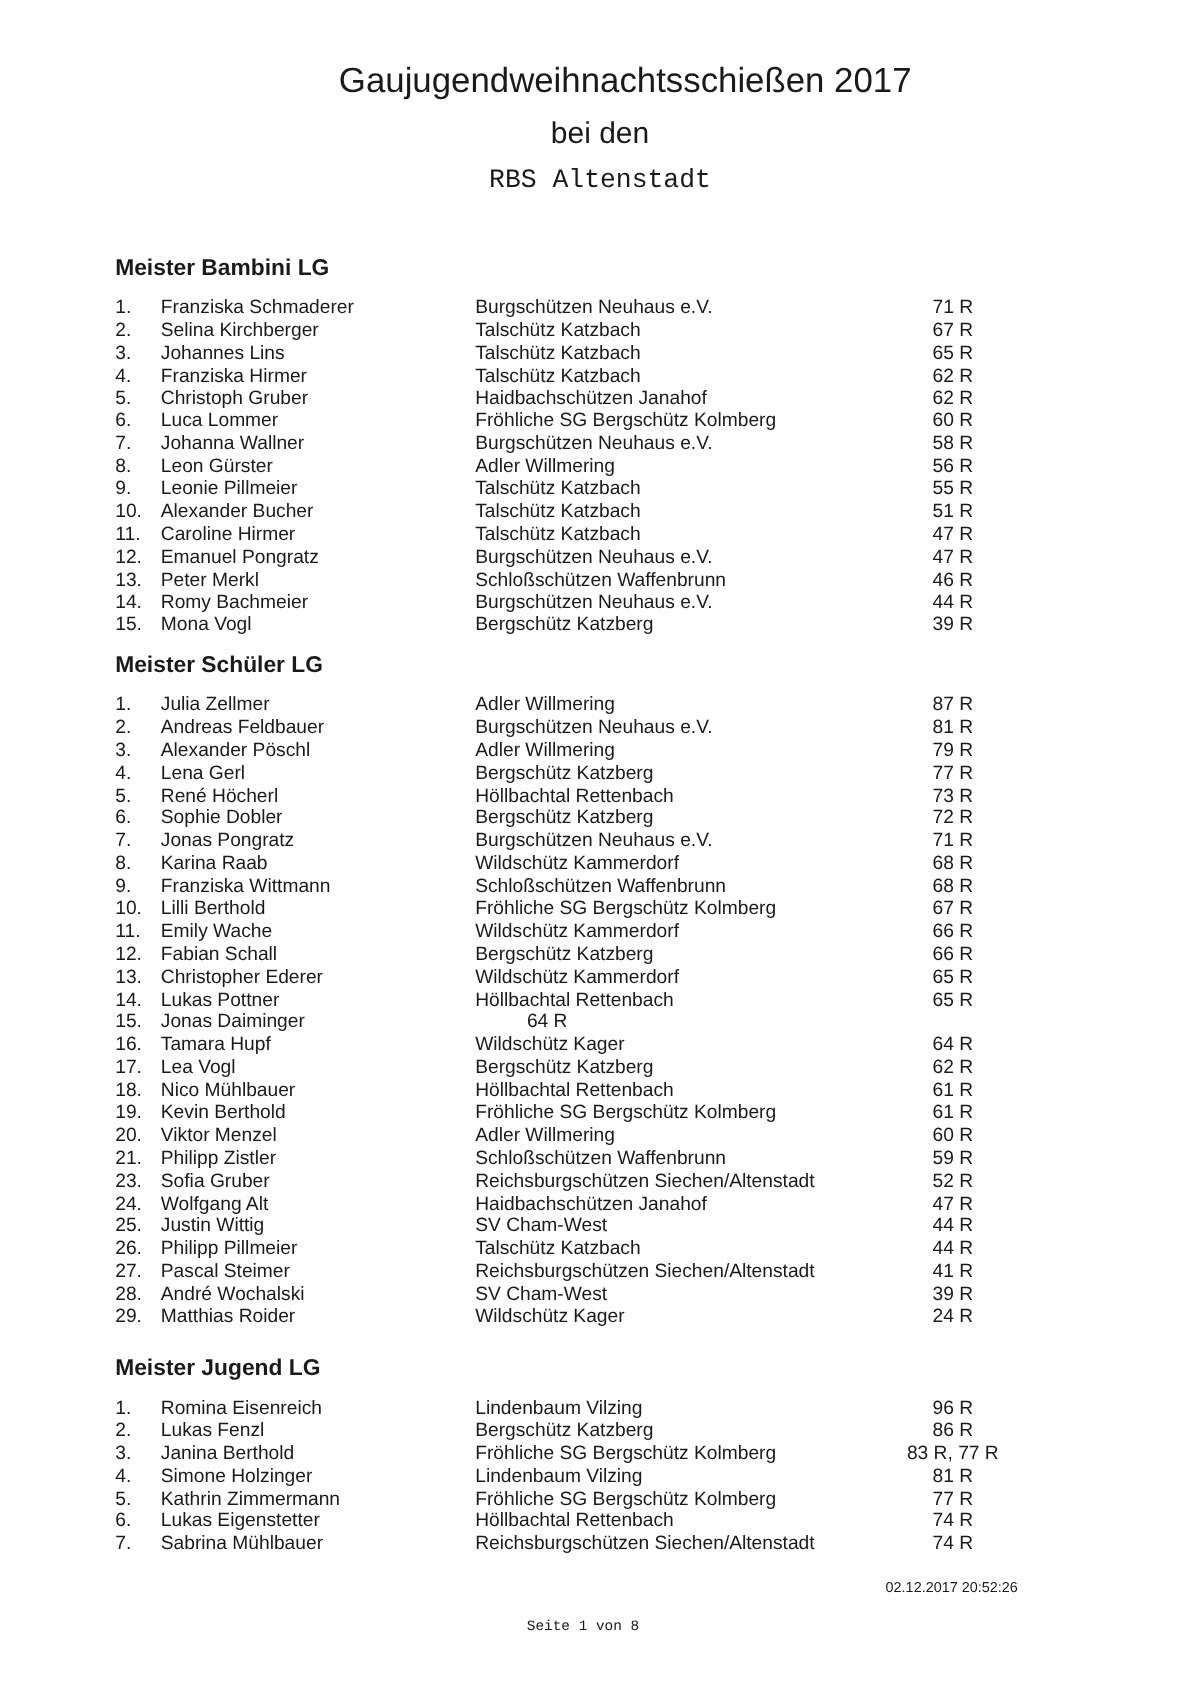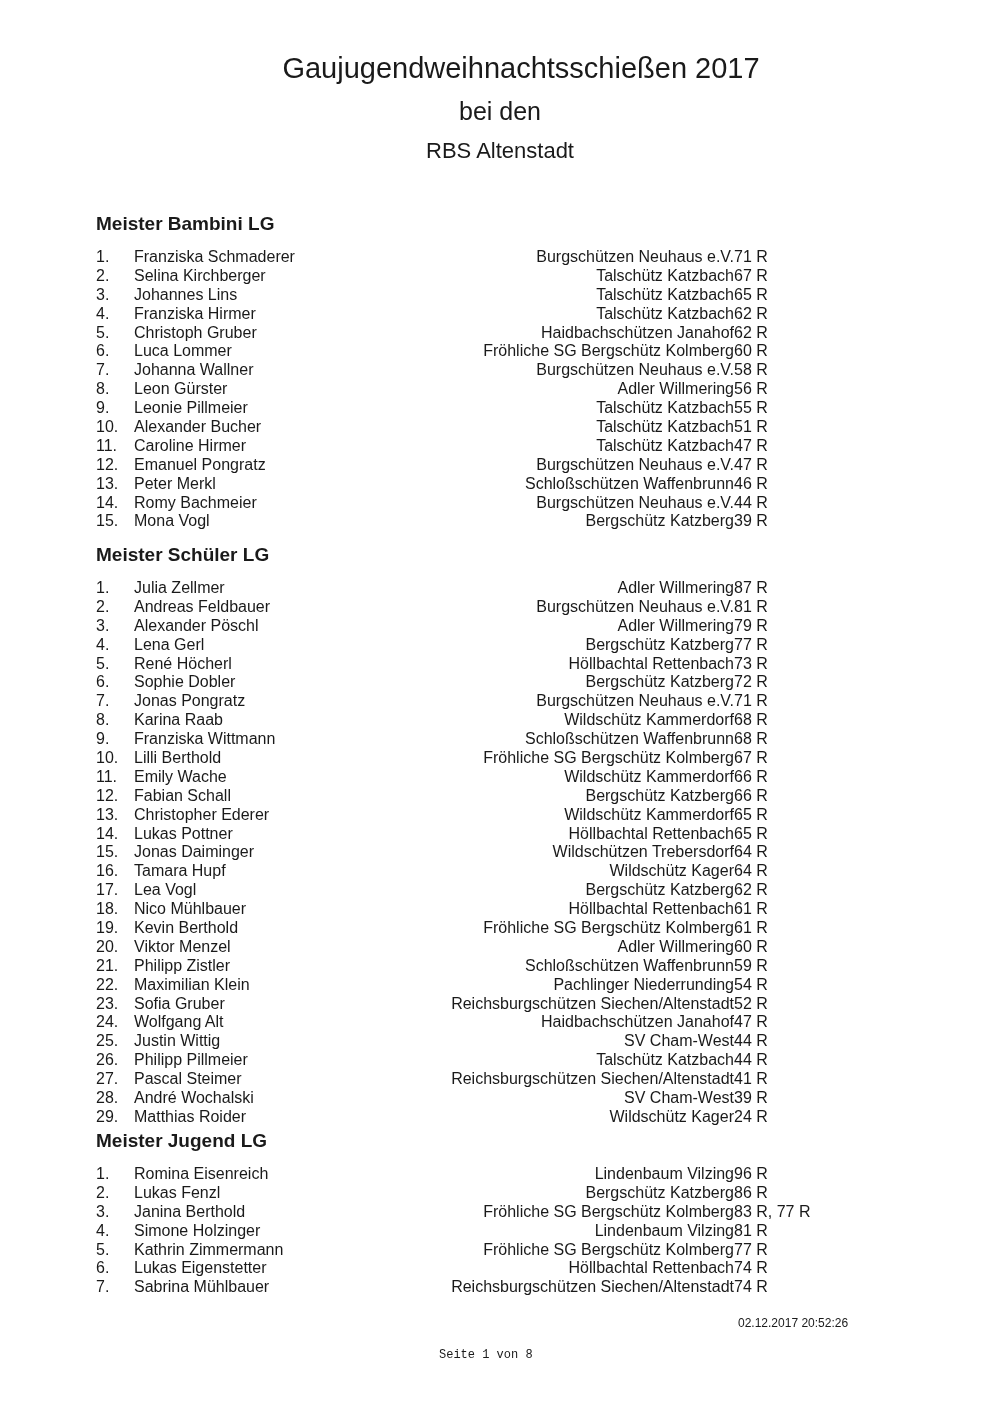--- a/index.html
+++ b/index.html
@@ -3,28 +3,28 @@
   <meta charset="utf-8">
   <style>
     html, body { margin: 0; padding: 0; background: #ffffff; }
     body { width: 1000px; height: 1415px; position: relative; overflow: hidden;
            font-family: "Liberation Sans", sans-serif; color: #1a1a1a; }
     .title { position: absolute; left: 0; width: 1000px; text-align: center; top: 50px;
              font-size: 29px; line-height: 36px; padding-left: 21px; }
     .sub1 { position: absolute; left: 0; width: 1000px; text-align: center; top: 95px;
             font-size: 25px; line-height: 32px; }
     .sub2 { position: absolute; left: 0; width: 1000px; text-align: center; top: 136px;
-            font-size: 22px; line-height: 30px; }
+            font-size: 22px; line-height: 30px; font-family: Liberation Mono, monospace; }
     .section { position: absolute; left: 96px; width: 820px; }
     .section h2 { margin: 0; font-size: 19px; font-weight: bold; line-height: 24px; height: 36px; }
     .row { display: flex; height: 18.9px; font-size: 16px; line-height: 18.9px; white-space: nowrap; }
     .rank { width: 38px; }
     .name { width: 262px; }
-    .club { width: 338px; text-align: right; }
-    .score { width: 120px; }
+    .club { width: 338px; }
+    .score { width: 120px; text-align: center; }
     .footer-page { position: absolute; top: 1348px; left: 439px; font-size: 12px; font-family: Liberation Mono, monospace; }
     .footer-date { position: absolute; top: 1316px; left: 738px; font-size: 12px; }
   </style>
 </head>
 <body>
 
 <div class="title">Gaujugendweihnachtsschießen 2017</div>
 <div class="sub1">bei den</div>
 <div class="sub2">RBS Altenstadt</div>
 
@@ -207,21 +207,20 @@
       </div>
       <div class="row">
         <span class="rank">14.</span>
         <span class="name">Lukas Pottner</span>
         <span class="club">Höllbachtal Rettenbach</span>
         <span class="score">65 R</span>
       </div>
       <div class="row">
         <span class="rank">15.</span>
         <span class="name">Jonas Daiminger</span>
-        <span class="club">Wildschützen Trebersdorf</span>
         <span class="score">64 R</span>
       </div>
       <div class="row">
         <span class="rank">16.</span>
         <span class="name">Tamara Hupf</span>
         <span class="club">Wildschütz Kager</span>
         <span class="score">64 R</span>
       </div>
       <div class="row">
         <span class="rank">17.</span>
@@ -247,26 +246,20 @@
         <span class="club">Adler Willmering</span>
         <span class="score">60 R</span>
       </div>
       <div class="row">
         <span class="rank">21.</span>
         <span class="name">Philipp Zistler</span>
         <span class="club">Schloßschützen Waffenbrunn</span>
         <span class="score">59 R</span>
       </div>
       <div class="row">
-        <span class="rank">22.</span>
-        <span class="name">Maximilian Klein</span>
-        <span class="club">Pachlinger Niederrunding</span>
-        <span class="score">54 R</span>
-      </div>
-      <div class="row">
         <span class="rank">23.</span>
         <span class="name">Sofia Gruber</span>
         <span class="club">Reichsburgschützen Siechen/Altenstadt</span>
         <span class="score">52 R</span>
       </div>
       <div class="row">
         <span class="rank">24.</span>
         <span class="name">Wolfgang Alt</span>
         <span class="club">Haidbachschützen Janahof</span>
         <span class="score">47 R</span>

